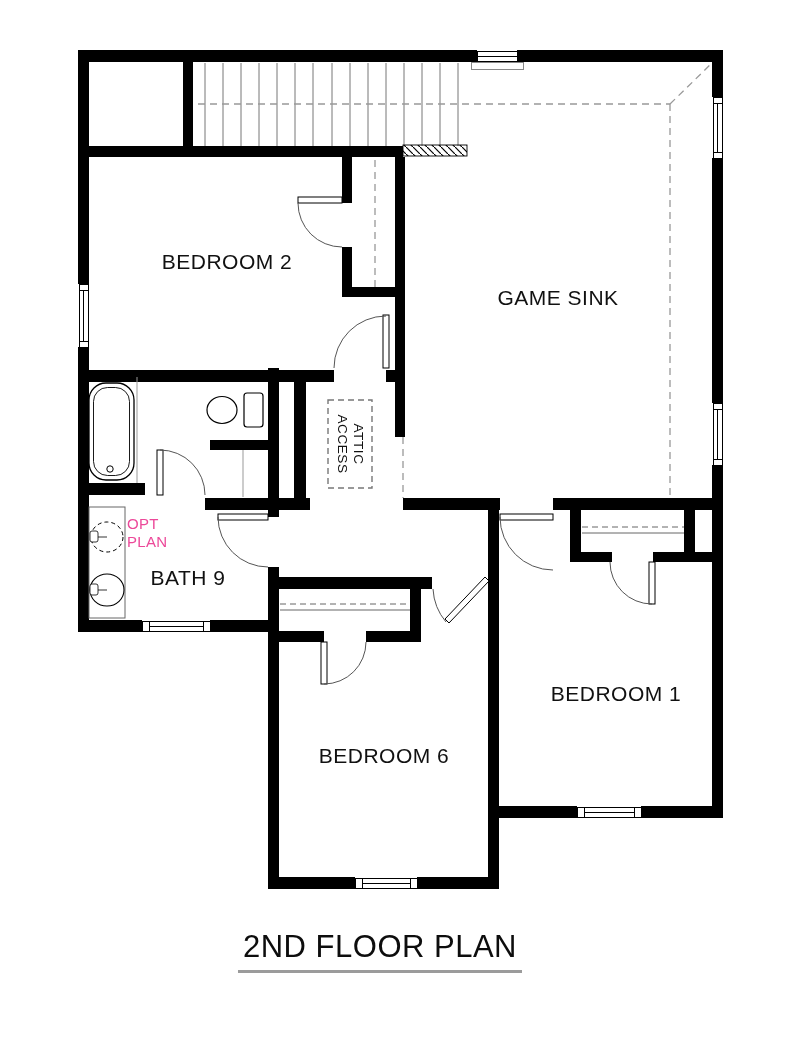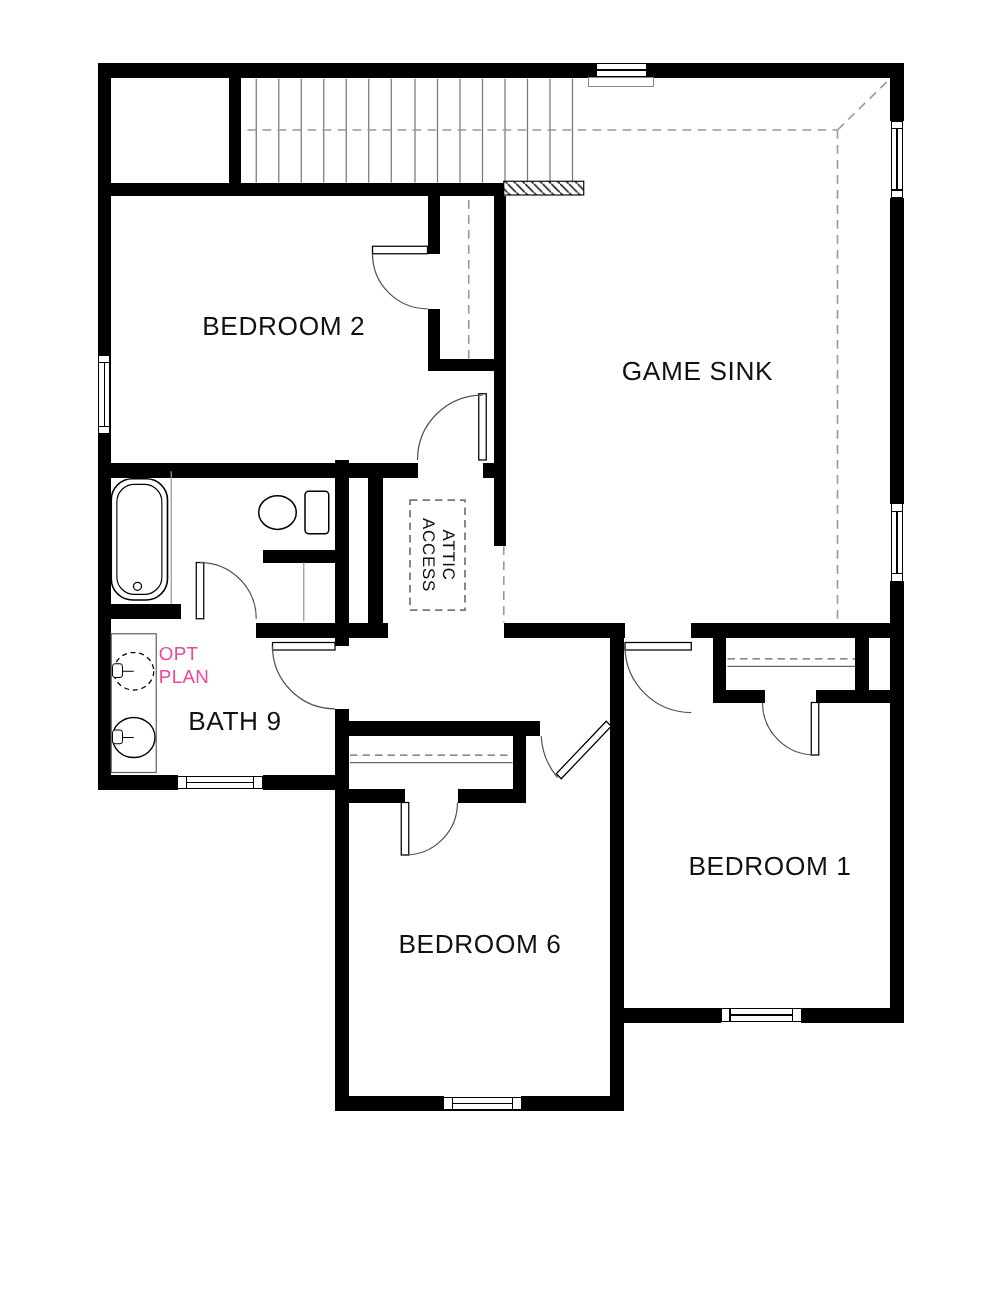--- a/index.html
+++ b/index.html
@@ -242,13 +242,14 @@
   <div class="small-label" style="left:127px;top:515px">
     <div>OPT</div>
     <div>PLAN</div>
   </div>
 
   <div class="attic-label">
     <div>ATTIC</div>
     <div>ACCESS</div>
   </div>
 
+  <div class="plan-title">2ND FLOOR PLAN</div>
 </div>
 
 </body></html>

